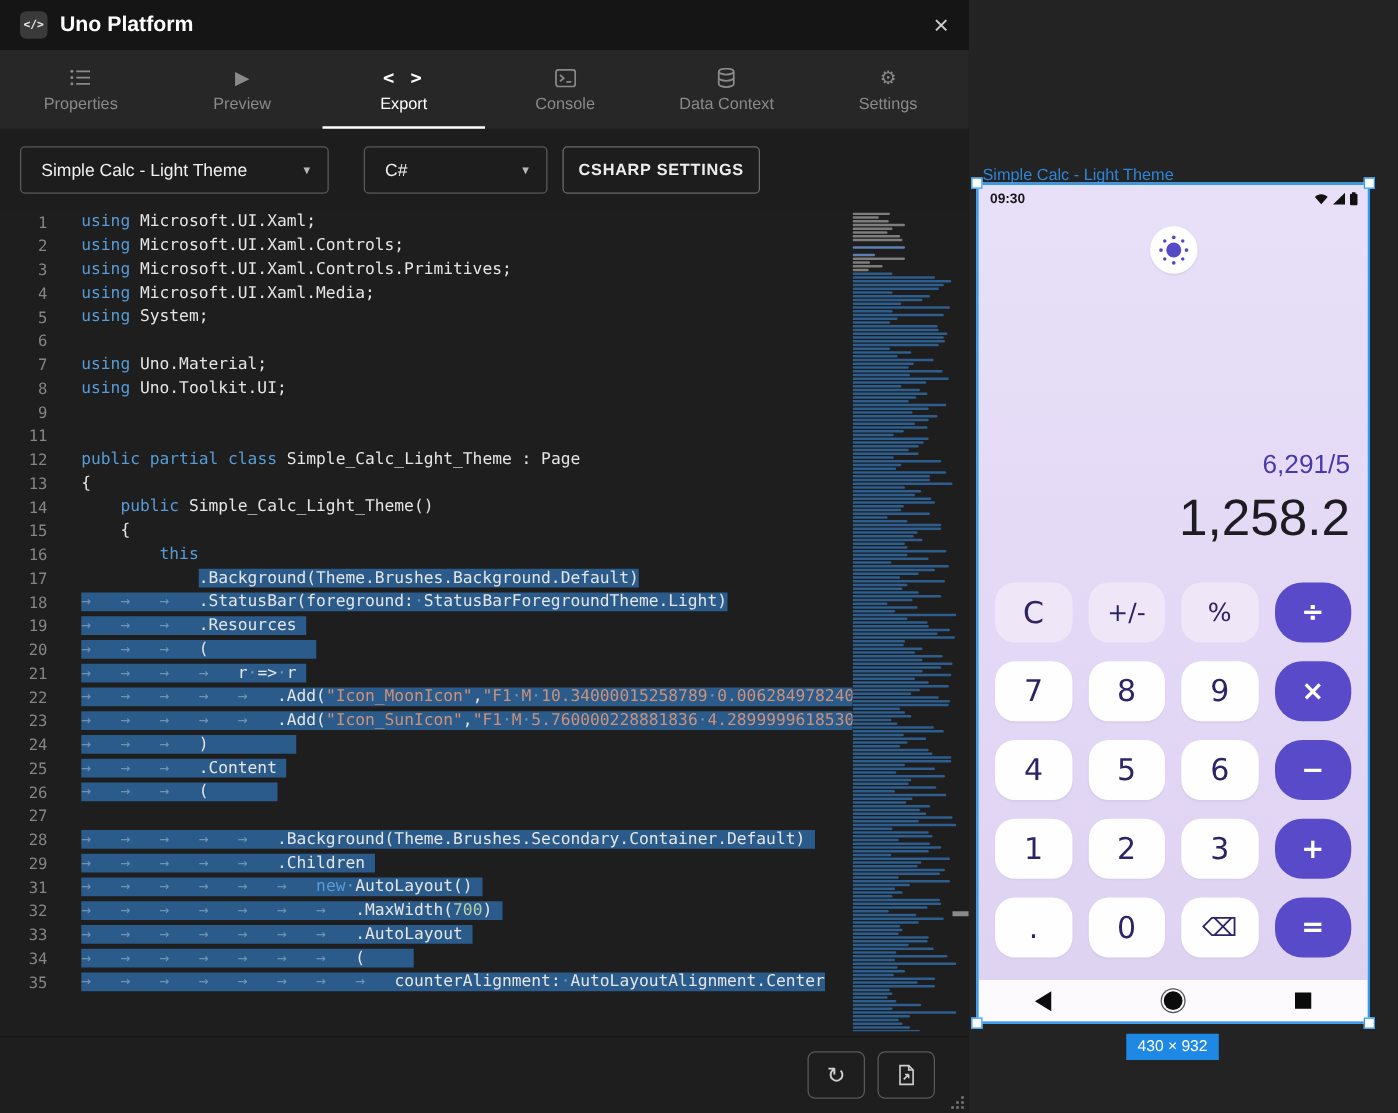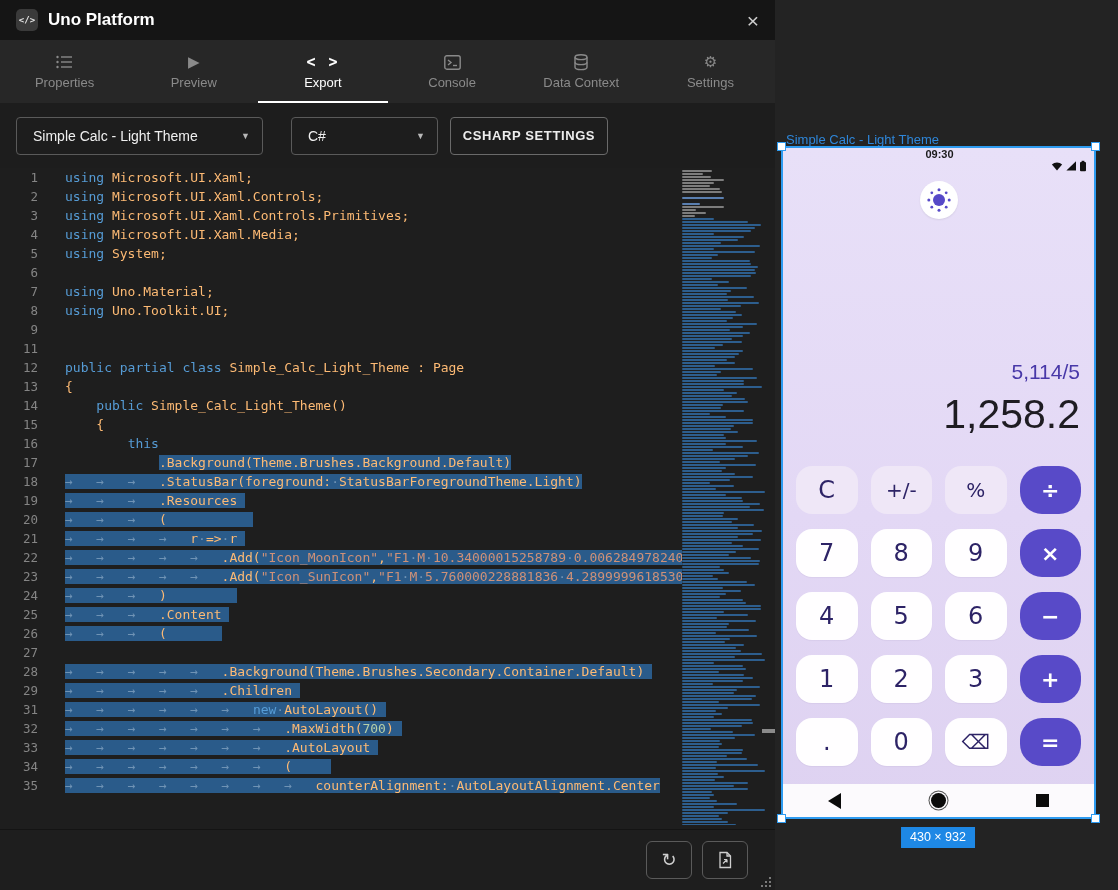--- a/index.html
+++ b/index.html
@@ -45,21 +45,21 @@
 
   
   .editor { flex:1; position:relative; background:#1e1e1e; overflow:hidden; }
   .code-area { position:absolute; left:0; top:0; width:682px; bottom:0; overflow:hidden; }
   .line { display:flex; height:19px; line-height:19px; white-space:pre;
           font-family:"DejaVu Sans Mono", monospace; font-size:13px; }
   .ln { width:58px; padding-right:20px; text-align:right; color:#858585; flex:none;
         font-size:12.5px; }
   .lc { color:#d4d4d4; padding-left:7px; }
   .kw { color:#569cd6; }
-  .pl { color:#fdba74; }
+  .pl { color:#e5e5e5; }
   .str { color:#ce9178; }
   .num { color:#b5cea8; }
   .ws { color:#6f93b5; }
   .sel { background:var(--selection,#2a5b8a); }
 
   .minimap { position:absolute; top:2px; right:5px; width:88px; bottom:4px; overflow:hidden; }
   .mm-row { height:2px; margin-bottom:1px; border-radius:1px; }
   .mm-handle { position:absolute; right:0; top:561px; width:13px; height:4px; background:#8a8a8a;
                cursor:pointer; }
 
@@ -79,21 +79,21 @@
                  white-space:nowrap; }
   .phone-frame { position:absolute; left:6px; top:146px; width:315px; height:673px;
                  border:2px solid var(--accent,#2e9bf0); background:#e5dbf6; }
   .handle { position:absolute; width:9px; height:9px; background:#ffffff;
             border:1px solid var(--accent,#2e9bf0); z-index:5; }
   .h-tl { left:-6px; top:-6px; } .h-tr { right:-6px; top:-6px; }
   .h-bl { left:-6px; bottom:-6px; } .h-br { right:-6px; bottom:-6px; }
 
   .phone-inner { position:absolute; inset:0; overflow:hidden;
                  background:linear-gradient(180deg,#e8e0f8 0%, #e3d8f5 55%, #ded2f1 100%); }
-  .statusbar { height:22px; display:flex; align-items:center; padding:0 7px 0 9px;flex-direction:column; }
+  .statusbar { height:22px; display:flex; align-items:center; padding:0 7px 0 9px; }
   .sb-time { font-size:11px; font-weight:bold; color:#1a1a1a; }
   .sb-icons { margin-left:auto; display:flex; align-items:center; gap:2px; }
   .sb-icons svg { fill:#111; }
 
   .sun-btn { position:absolute; left:50%; top:33px; transform:translateX(-50%);
              width:38px; height:38px; border-radius:50%; background:#ffffff;
              display:flex; align-items:center; justify-content:center; cursor:pointer;
              box-shadow:0 1px 2px rgba(0,0,0,.08); }
 
   .display { position:absolute; right:14px; top:212px; text-align:right; }
@@ -513,21 +513,21 @@
             <circle cx="2.8" cy="13" r="1.5"></circle>
               <circle cx="23.2" cy="13" r="1.5"></circle>
             <circle cx="5.8" cy="5.8" r="1.4"></circle>
               <circle cx="20.2" cy="5.8" r="1.4"></circle>
             <circle cx="5.8" cy="20.2" r="1.4"></circle>
               <circle cx="20.2" cy="20.2" r="1.4"></circle>
           </svg>
         </div>
 
         <div class="display">
-          <div class="expr">5,114/5</div>
+          <div class="expr">6,291/5</div>
           <div class="result">1,258.2</div>
         </div>
 
         <div class="keypad" id="keypad">
             <div class="key light">C</div>
             <div class="key light small">+/-</div>
             <div class="key light small">%</div>
             <div class="key op">÷</div>
             <div class="key white">7</div>
             <div class="key white">8</div>

